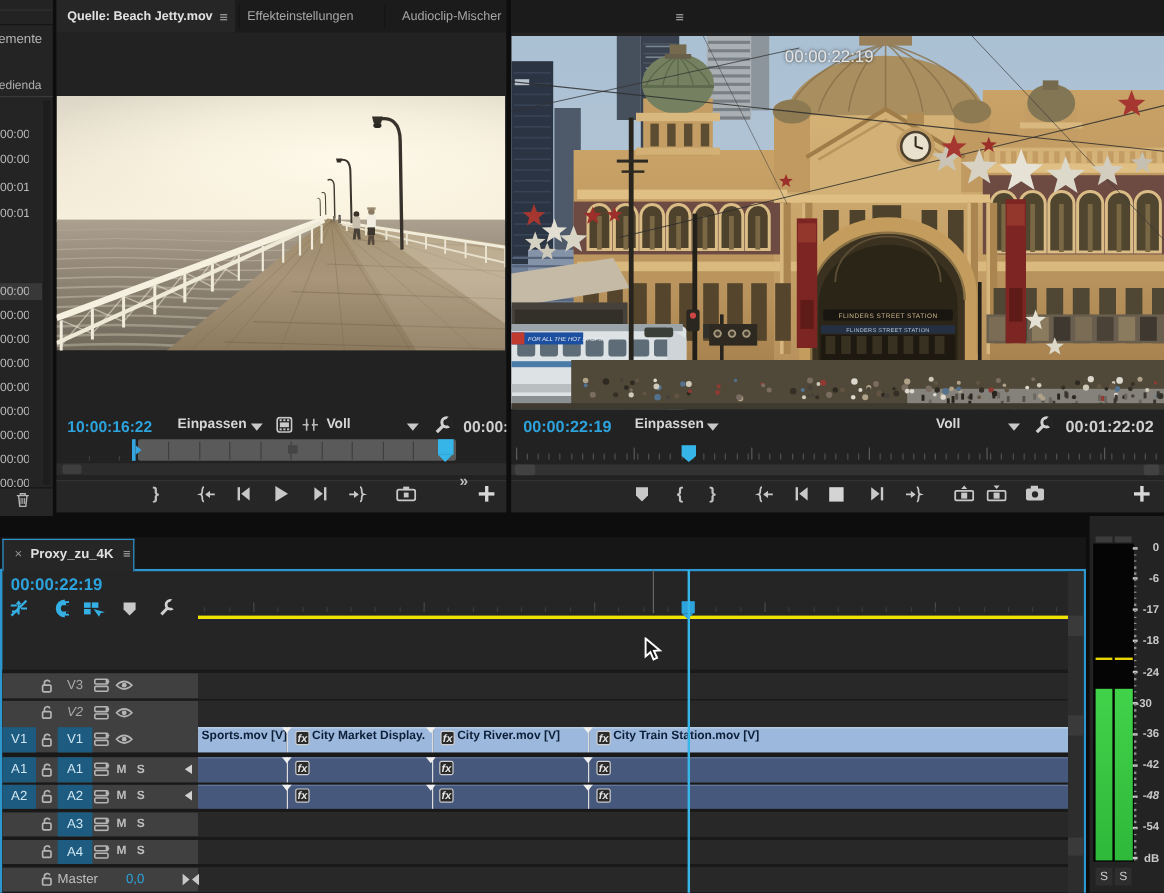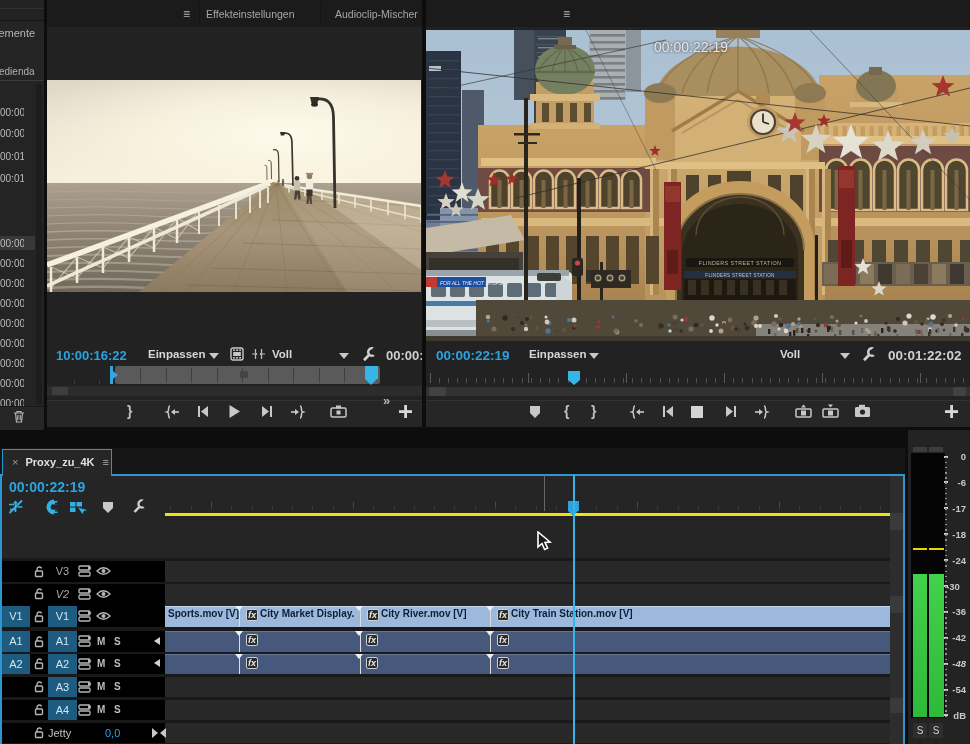--- a/index.html
+++ b/index.html
@@ -29,21 +29,21 @@
 #src { left:47px; top:0; width:375px; height:427px; overflow:hidden; }
 #prog { left:426px; top:0; width:544px; height:427px; overflow:hidden; }
 
 .ddtxt { color:#d6d6d6; font-size:11.5px; font-weight:bold; }
 .ddarrow { display:inline-block; width:0; height:0; border-left:5px solid transparent; border-right:5px solid transparent; border-top:6px solid #c8c8c8; vertical-align:middle; }
 
 
 #tl { left:0; top:448px; width:905px; height:314px; background:#252525; }
 #tl .blue-edge { background:#2d96cf; }
 
-.trackrow { position:absolute; left:0; width:901px; background:#000000; }
+.trackrow { position:absolute; left:0; width:901px; background:#404040; }
 .tbody-bg { position:absolute; left:163px; right:0; height:100%; background:#282828; }
 .patch { position:absolute; left:0; top:0; width:28px; height:100%; background:#1d5c80; color:#cfe6f2; font-size:11px; text-align:center; }
 .target { position:absolute; left:46px; top:0; width:29px; height:100%; background:#1d5c80; color:#cfe6f2; font-size:11px; text-align:center; }
 .tname { position:absolute; left:46px; top:0; width:29px; height:100%; color:#a8a8a8; font-size:11px; text-align:center; }
 .ms { position:absolute; top:0; height:100%; color:#bdbdbd; font-size:10px; font-weight:bold; }
 
 .clip-v { position:absolute; background:#9cb8dc; border-top:1px solid #c3d5ea; color:#0d1f38; font-size:10px; font-weight:bold; overflow:hidden; white-space:nowrap; }
 .clip-a { position:absolute; background:#46587c; border-top:1px solid #64769a; overflow:hidden; }
 .cutline { position:absolute; width:1px; background:#ddd; }
 .cuttri { position:absolute; width:0; height:0; border-left:4.5px solid transparent; border-right:4.5px solid transparent; border-top:5.5px solid #f0f0f0; }
@@ -79,20 +79,21 @@
     <div class="prow" style="top:398px;">00:00</div>
     <div class="botbar"></div>
     <svg class="abs" style="left:13px;top:410px;" width="12" height="13" viewBox="0 0 12 13">
         <path d="M1 3h10M4 3V1.5h4V3M2.5 3l1 9h5l1-9" stroke="#b5b5b5" stroke-width="1.2" fill="none"></path>
         <path d="M4.5 5v5M6 5v5M7.5 5v5" stroke="#b5b5b5" stroke-width="0.8"></path>
       </svg>
   </div>
 
   <div id="src" class="abs panel">
     <div class="tabbar-top"></div>
+    <div class="tab-active" style="left:0;width:149px;padding-left:9px;">Quelle: Beach Jetty.mov</div>
       <div class="abs burger" style="left:136px;top:0;line-height:29px;font-size:12px;">≡</div>
     <div class="abs" style="left:152px;top:4px;width:1px;height:19px;background:#141414;"></div>
       <div class="tab-idle" style="left:159px;">Effekteinstellungen</div>
       <div class="abs" style="left:273px;top:4px;width:1px;height:19px;background:#141414;"></div>
     <div class="tab-idle" style="left:288px;">Audioclip-Mischer</div>
 
     <svg class="abs" style="left:0;top:80px;" width="374" height="212" viewBox="0 0 374 212" id="srcvid">
         <defs>
 <linearGradient id="sky1" x1="0" y1="0" x2="0" y2="1">
  <stop offset="0" stop-color="#ddd7c8"></stop>
@@ -1111,21 +1112,21 @@
           </svg>
           <div class="ms" style="left:95px;line-height:20px;">M</div>
           <div class="ms" style="left:112px;line-height:20px;">S</div>
         </div>
     <div class="trackrow" style="top:275px;height:20px;left:2px;width:888px;">
           <div class="tbody-bg"></div>
           <svg class="abs" style="left:32px;top:3px;" width="11" height="13" viewBox="0 0 11 13">
             <rect x="1.5" y="6" width="7" height="5.5" rx="1" fill="none" stroke="#b5b5b5" stroke-width="1.4"></rect>
             <path d="M3 6 V4.2 a2.4 2.4 0 0 1 4.6 -0.8" fill="none" stroke="#b5b5b5" stroke-width="1.4"></path>
           </svg>
-          <div class="abs" style="left:46px;top:0;height:20px;line-height:20px;color:#c0c0c0;font-size:11px;">Jetty</div>
+          <div class="abs" style="left:46px;top:0;height:20px;line-height:20px;color:#c0c0c0;font-size:11px;">Master</div>
           <div class="abs" style="left:103px;top:0;height:20px;line-height:20px;color:#2da3dd;font-size:11px;">0,0</div>
           <svg class="abs" style="left:150px;top:5px;" width="14" height="10" viewBox="0 0 14 10">
             <path d="M6 5 L0 0 V10 Z M8 5 L14 0 V10 Z" fill="#c8c8c8"></path>
           </svg>
         </div>
     </div>
 
     <div id="clips">
     <div class="clip-v" style="left:165px;top:158px;width:74px;height:21px;">
     <span style="position:absolute;left:3px;top:1px;">Sports.mov [V]</span>

